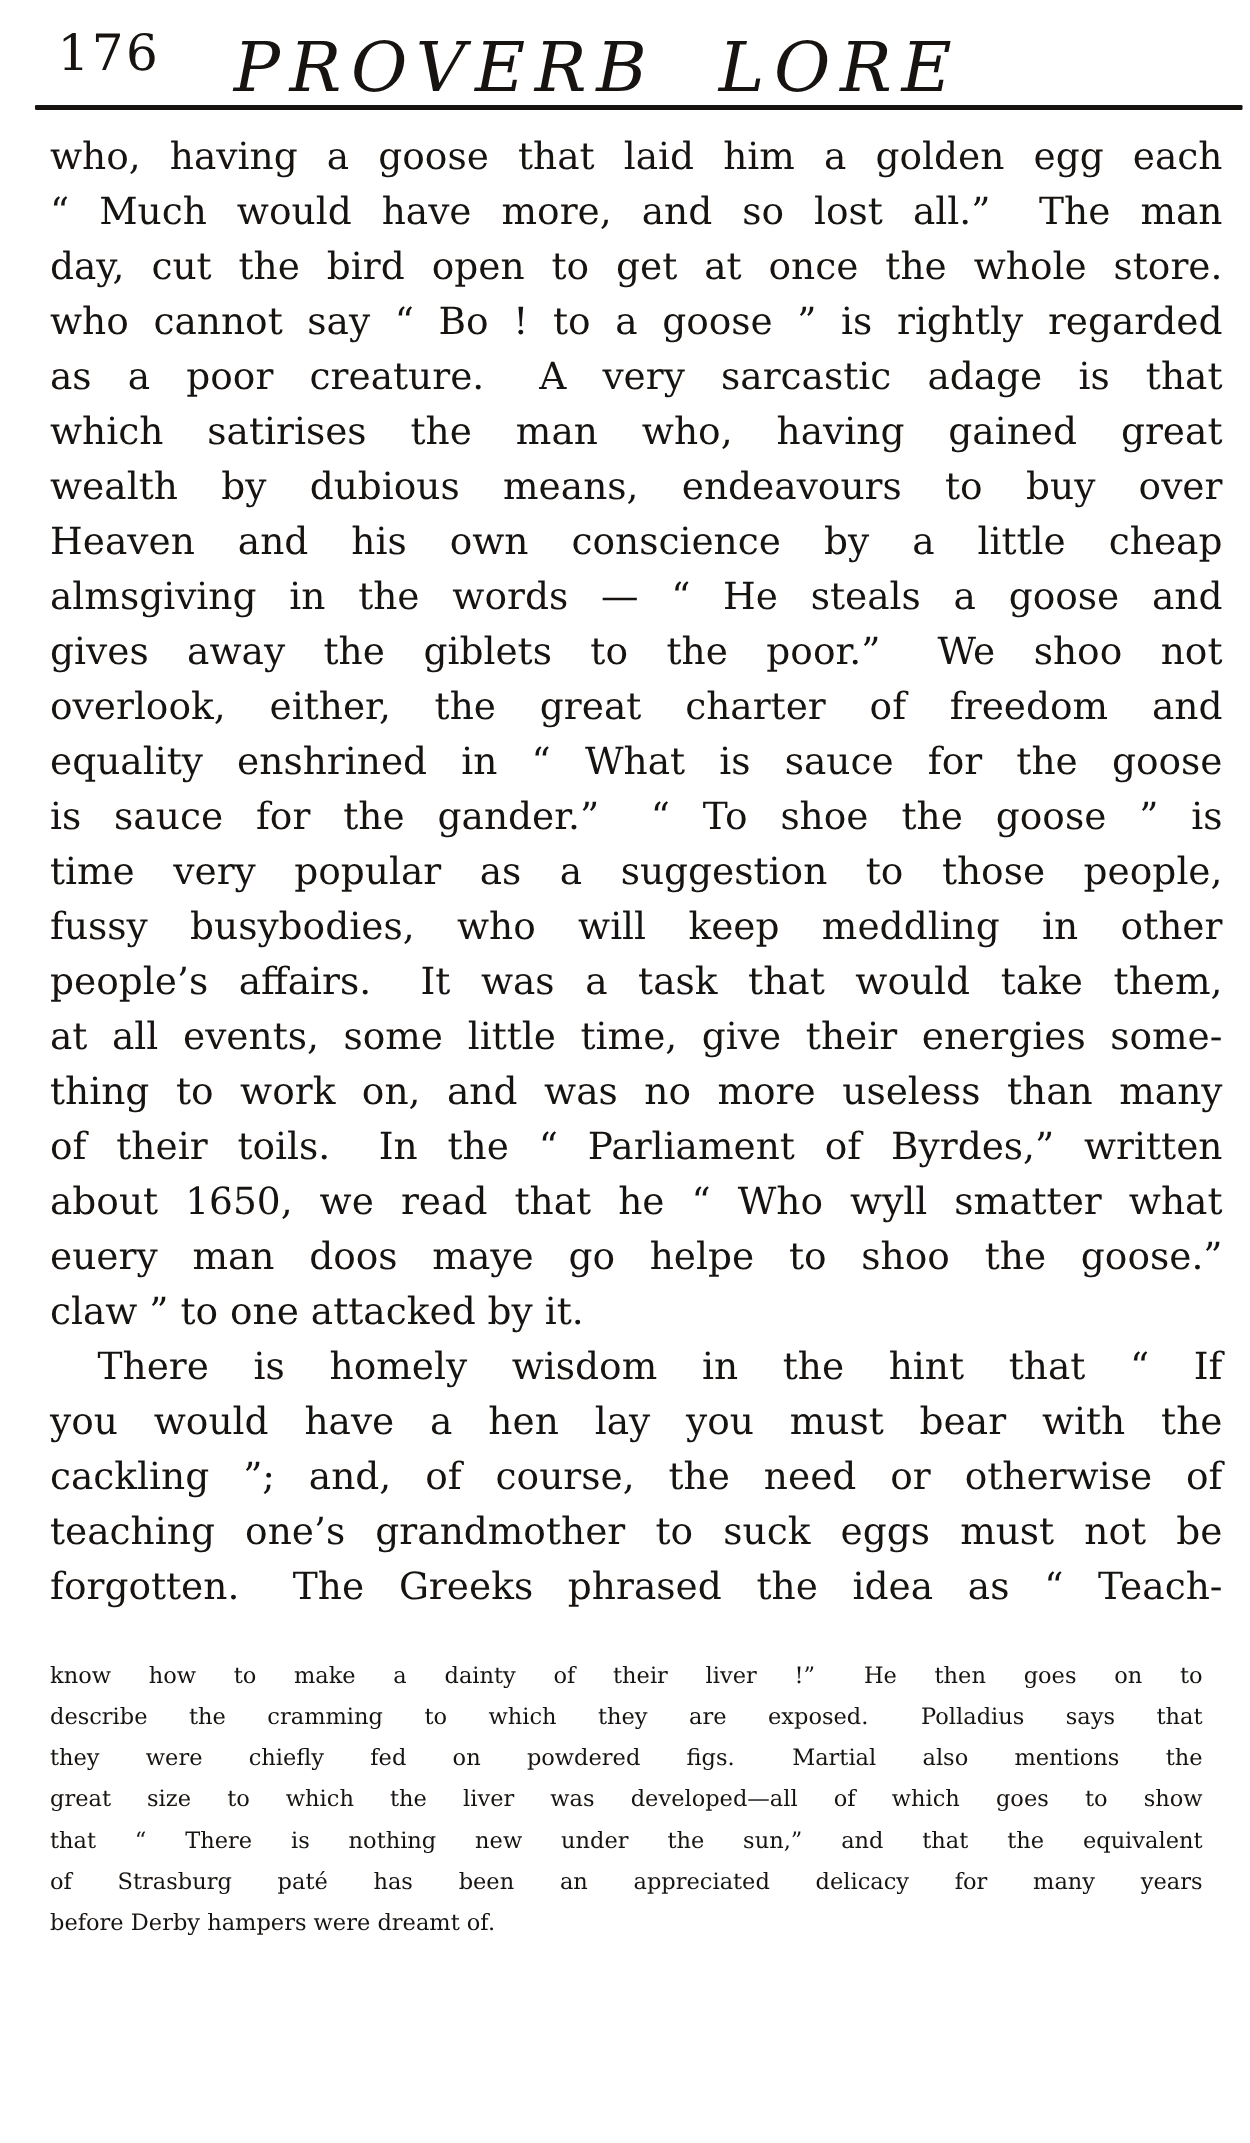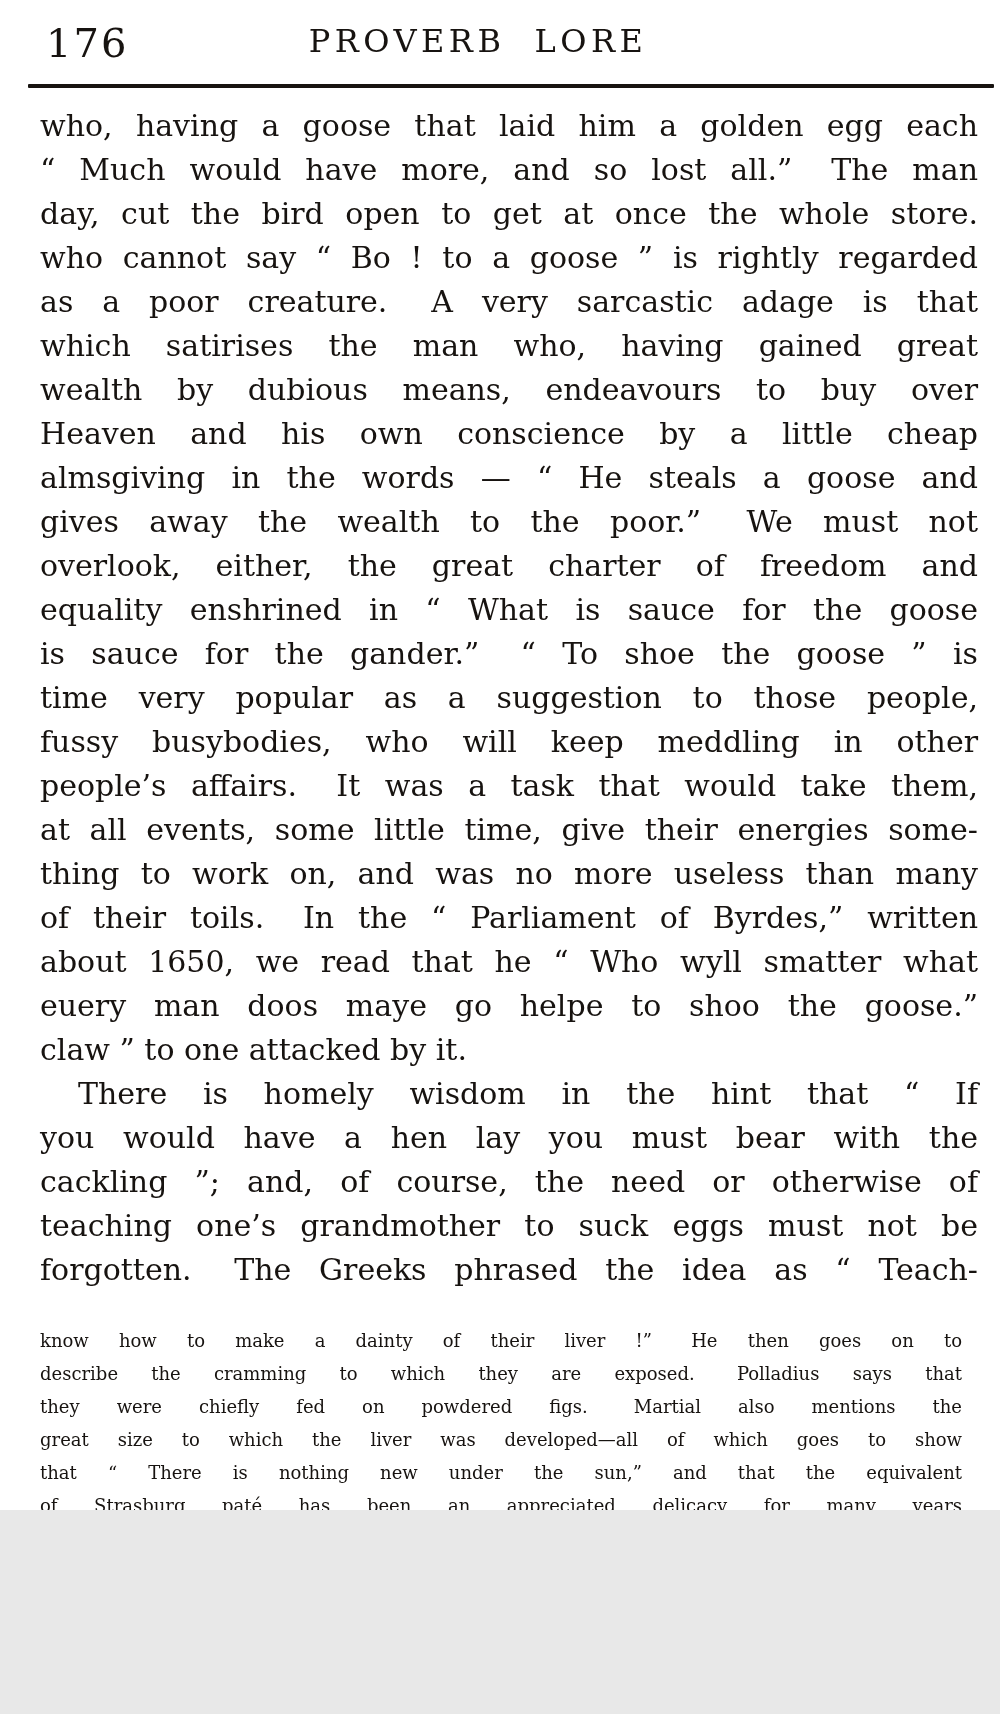--- a/index.html
+++ b/index.html
@@ -1,19 +1,19 @@
 <!DOCTYPE html>
 <html><head>
 <meta charset="utf-8">
 <style>
   html, body { margin: 0; padding: 0; background: #e8e8e8; }
   .page {
     position: relative;
     width: 1000px;
-    height: 1510px;
+    height: 1714px;
     margin: 0 auto;
     background: #ffffff;
     color: #171310;
     font-family: "DejaVu Serif", serif;
     overflow: hidden;
   }
   
   .hdr {
     position: relative;
     height: 56px;
@@ -24,21 +24,22 @@
     left: 46px;
     top: 20px;
     font-size: 40px;
     letter-spacing: 2px;
   }
   .runtitle {
     position: absolute;
     left: 478px;
     top: 22px;
     transform: translateX(-50%);
-    font-size: 32px;
+    font-size: 55px;
+    font-style: italic;
     letter-spacing: 0.14em;
     word-spacing: 0.45em;
     white-space: nowrap;
   }
   .hdr-rule {
     height: 4px;
     background: #171310;
     margin: 6px 6px 0 28px;
     border-radius: 1px;
   }
@@ -87,21 +88,21 @@
     <div class="para">
       <div class="bl">who, having a goose that laid him a golden egg each</div>
       <div class="bl">“ Much would have more, and so lost all.”  The man</div>
       <div class="bl">day, cut the bird open to get at once the whole store.</div>
       <div class="bl">who cannot say “ Bo ! to a goose ” is rightly regarded</div>
       <div class="bl">as a poor creature.  A very sarcastic adage is that</div>
       <div class="bl">which satirises the man who, having gained great</div>
       <div class="bl">wealth by dubious means, endeavours to buy over</div>
       <div class="bl">Heaven and his own conscience by a little cheap</div>
       <div class="bl">almsgiving in the words — “ He steals a goose and</div>
-      <div class="bl">gives away the wealth to the poor.”  We must not</div>
+      <div class="bl">gives away the giblets to the poor.”  We shoo not</div>
       <div class="bl">overlook, either, the great charter of freedom and</div>
       <div class="bl">equality enshrined in “ What is sauce for the goose</div>
       <div class="bl">is sauce for the gander.”  “ To shoe the goose ” is</div>
       <div class="bl">time very popular as a suggestion to those people,</div>
       <div class="bl">fussy busybodies, who will keep meddling in other</div>
       <div class="bl">people’s affairs.  It was a task that would take them,</div>
       <div class="bl">at all events, some little time, give their energies some-</div>
       <div class="bl">thing to work on, and was no more useless than many</div>
       <div class="bl">of their toils.  In the “ Parliament of Byrdes,” written</div>
       <div class="bl">about 1650, we read that he “ Who wyll smatter what</div>

